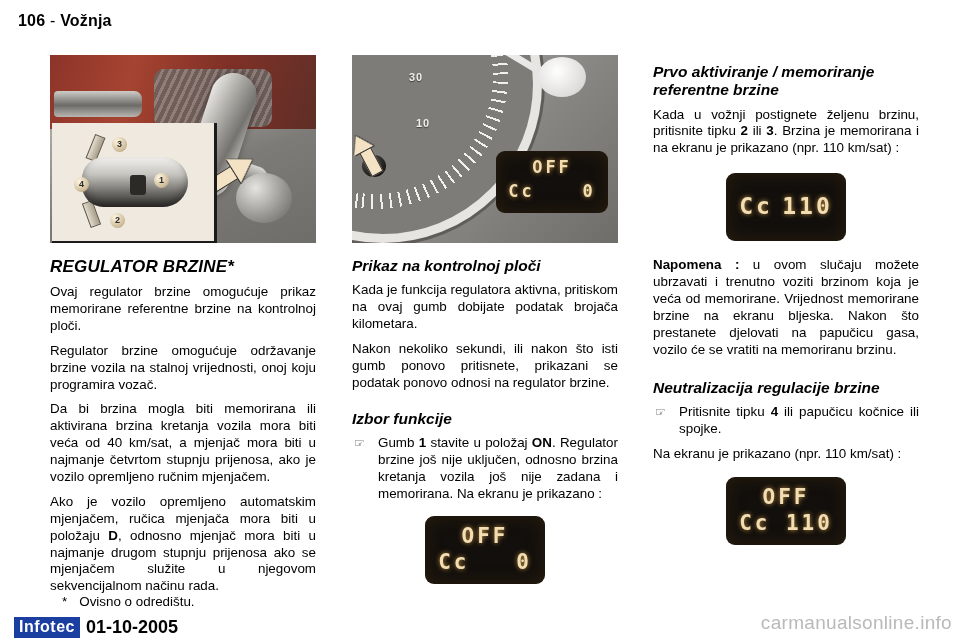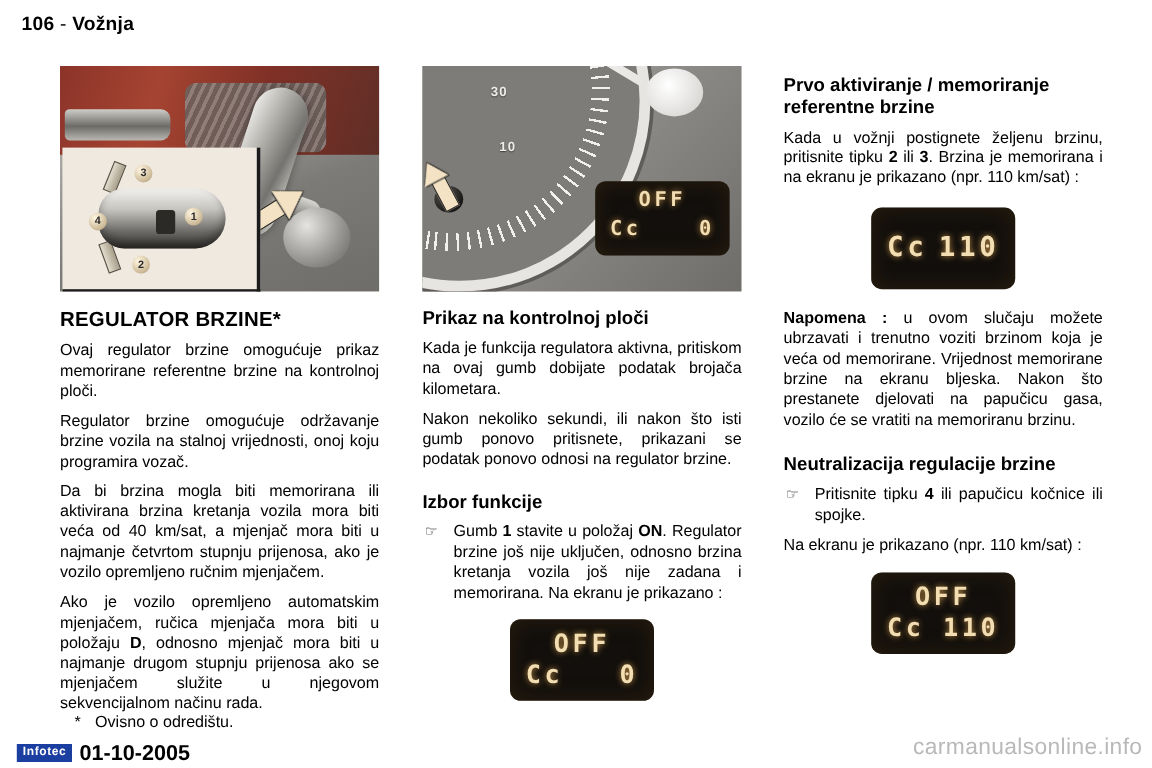--- a/index.html
+++ b/index.html
@@ -304,20 +304,21 @@
   .lcd-inline .seg-top   { top: 6px;  font-size: 17px; }
   .lcd-inline .seg-left  { top: 30px; font-size: 17px; }
   .lcd-inline .seg-right { top: 30px; font-size: 17px; }
 
   
   h2.sec-title {
     font-size: 15.5px;
     font-weight: bold;
     margin: 0 0 7px 0;
     line-height: 1.18;
+    font-style: italic;
   }
   h2.sec-title.big {
     font-size: 17px;
     letter-spacing: .2px;
   }
   p.body {
     margin: 0 0 8px 0;
     font-size: 13.4px;
     line-height: 1.26;
     text-align: justify;
@@ -362,21 +363,21 @@
     position: absolute;
     left: 14px;
     top: 617px;
     display: flex;
     align-items: center;
     gap: 6px;
   }
   #infotec-logo {
     background: #1b3fa0;
     color: #ffffff;
-    font-size: 10px;
+    font-size: 16px;
     font-weight: bold;
     letter-spacing: .5px;
     padding: 2px 5px 3px 5px;
     line-height: 1;
     font-family: "Liberation Sans", sans-serif;
     text-align: right;
   }
   #footer-date {
     font-size: 18px;
     font-weight: bold;

